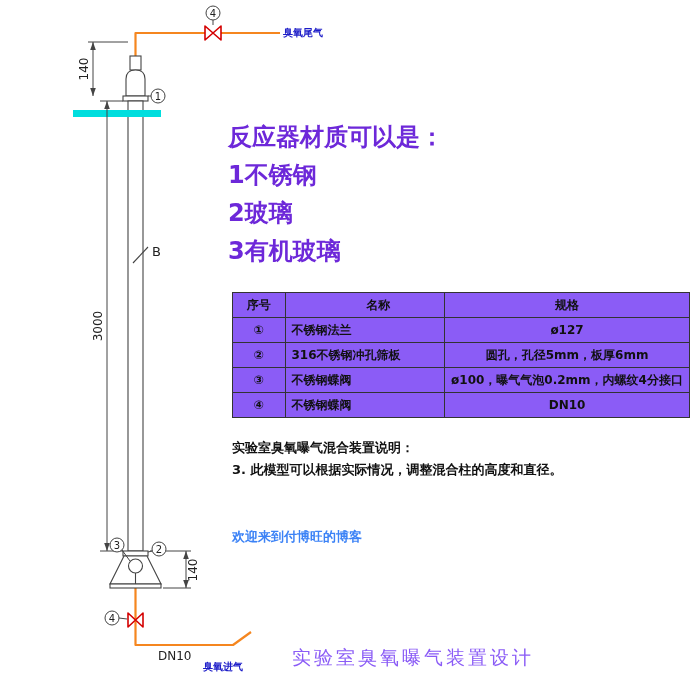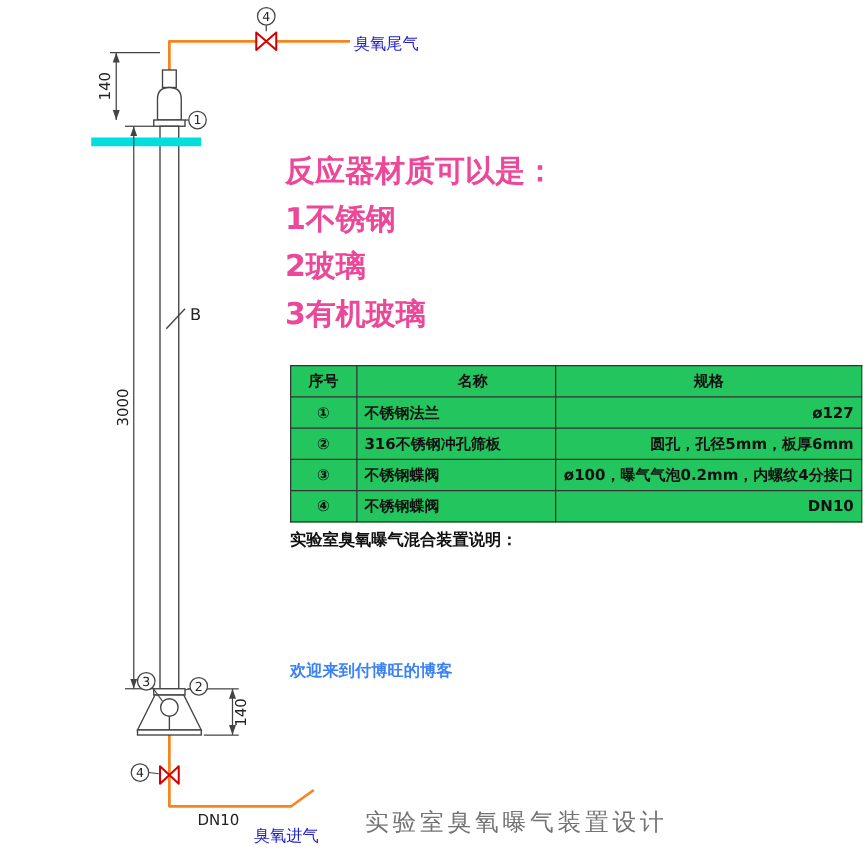--- a/index.html
+++ b/index.html
@@ -6,45 +6,45 @@
   html,body { width:690px; height:680px; }
   body {
     position:relative; background:#ffffff; overflow:hidden;
     font-family:"DejaVu Sans","Liberation Sans",sans-serif;
     color:#111;
   }
   .abs { position:absolute; }
   svg.drawing { position:absolute; left:0; top:0; z-index:1; }
   .txt-layer { position:absolute; inset:0; z-index:2; }
 
-  .pipe-label { color:#1c1cc8; font-weight:normal; font-size:13px; white-space:nowrap; }
+  .pipe-label { color:#1c1cc8; font-weight:bold; font-size:10px; white-space:nowrap; }
   .pipe-label.underlined { border-bottom:2px solid #1c1cc8; padding-bottom:19px; }
 
-  .materials { left:228px; top:118px; color:#ec4899; font-weight:bold;
+  .materials { left:228px; top:118px; color:#6d28d9; font-weight:bold;
                font-size:24px; line-height:38px; white-space:nowrap; }
 
-  .parts-table { left:232px; top:292px; border-collapse:collapse; font-size:12px; background:#22c55e; }
+  .parts-table { left:232px; top:292px; border-collapse:collapse; font-size:12px; background:#8b5cf6; }
   .parts-table th, .parts-table td {
     border:1px solid #333; height:25px; padding:2px 6px;
     font-weight:bold; color:#111; white-space:nowrap;
   }
   .parts-table th { text-align:center; font-weight:bold; }
   .parts-table td.num { width:56px; text-align:center; }
   .parts-table td.name { width:168px; text-align:left; }
-  .parts-table td.spec { width:204px; text-align:right;margin-top:43px; }
+  .parts-table td.spec { width:204px; text-align:center;margin-top:43px; }
   .parts-table th.h-num { width:56px; }
   .parts-table th.h-name { width:168px;padding-left:33px; }
   .parts-table th.h-spec { width:204px; }
 
-  .notes { left:232px; top:423px; font-size:13px; line-height:19px; font-weight:600; white-space:nowrap; }
+  .notes { left:232px; top:438px; font-size:13px; line-height:19px; font-weight:600; white-space:nowrap; }
   .notes .notes-title { font-weight:bold; margin-bottom:3px; }
 
   .watermark { left:232px; top:528px; font-size:13px; color:#3b82f6; font-weight:600; }
 
-  .caption { left:292px; top:645px; font-size:19px; color:#737373; letter-spacing:3px; white-space:nowrap; }
+  .caption { left:292px; top:645px; font-size:19px; color:#8b5cf6; letter-spacing:3px; white-space:nowrap; }
 </style>
 </head>
 <body>
 
 <svg class="drawing" width="690" height="680" viewBox="0 0 690 680">
   <defs>
     <marker id="arr" viewBox="0 0 8 8" markerWidth="8" markerHeight="8" refX="8" refY="4" orient="auto-start-reverse">
       <path d="M0,1.2 L8,4 L0,6.8 Z" fill="#444"></path>
     </marker>
   </defs>
@@ -159,18 +159,19 @@
       <tr>
         <td class="num">④</td>
         <td class="name">不锈钢蝶阀</td>
         <td class="spec">DN10</td>
       </tr>
     </tbody>
   </table>
 
   <div class="abs notes">
     <div class="notes-title">实验室臭氧曝气混合装置说明：</div>
+    <div>3. 此模型可以根据实际情况，调整混合柱的高度和直径。</div>
   </div>
 
   <div class="abs watermark">欢迎来到付博旺的博客</div>
 
   <div class="abs caption">实验室臭氧曝气装置设计</div>
 </div>
 
 </body></html>

